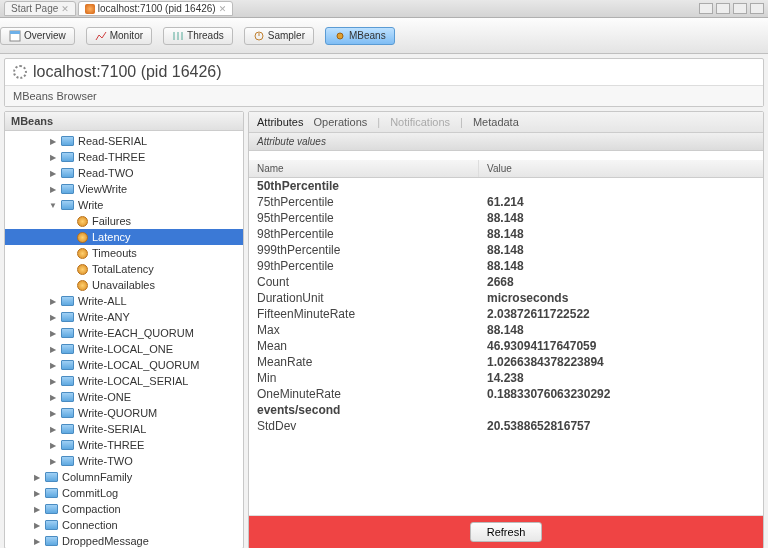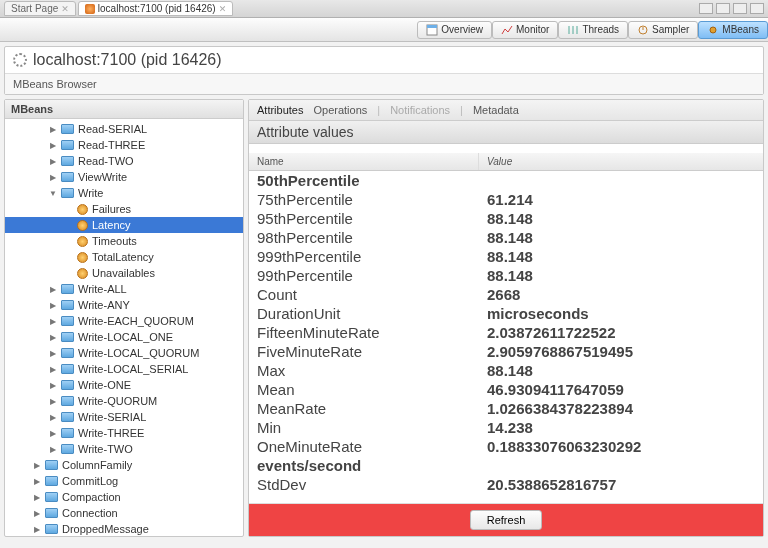--- a/index.html
+++ b/index.html
@@ -35,27 +35,27 @@
   }
   .tab.active { background: #fff; color: #333; }
   .tab .x { color: #aaa; font-size: 9px; }
   .spacer { flex: 1; }
   .winbtn {
     width: 14px; height: 11px;
     border: 1px solid #aaa; background: #eee;
     margin-left: 1px;
   }
   .toolbar {
-    height: 24px;
+    height: 36px;
     background: linear-gradient(#fdfdfd,#e4e4e4);
     border-bottom: 1px solid #bfbfbf;
     display: flex;
-    justify-content: flex-end;
+    justify-content: flex-start;
     align-items: center;
-    gap: 0;
+    gap: 11px;
   }
   .tbtn {
     display: inline-flex;
     align-items: center;
     gap: 3px;
     padding: 2px 8px;
     border: 1px solid #bcbcbc;
     border-radius: 3px;
     background: linear-gradient(#fdfdfd,#e8e8e8);
     font-size: 10px;
@@ -162,35 +162,36 @@
     background: linear-gradient(#f4f4f4,#e6e6e6);
     font-size: 11px;
     color: #555;
   }
   .subtabs .sep { color: #bbb; }
   .subtabs .active { color: #222; font-weight: normal; }
   .gridhdr {
     background: linear-gradient(#f0f0f0,#dcdcdc);
     border-bottom: 1px solid #ccc;
     padding: 3px 8px;
-    font-size: 14px;
+    font-size: 10px;
     color: #444;
+    font-style: italic;
   }
   .colhdr {
     display: flex;
     background: linear-gradient(#f6f6f6,#e6e6e6);
     border-bottom: 1px solid #ccc;
     font-size: 10px;
     color: #555;
     margin-top: 9px;
   }
   .colhdr div:first-child { width: 230px; padding: 3px 8px; border-right:1px solid #ddd; }
-  .colhdr div:last-child { flex:1; padding: 3px 8px; font-style: italic; }
+  .colhdr div:last-child { flex:1; padding: 3px 8px; }
   .rows { flex:1; overflow:auto; }
-  .row { display: flex; font-size: 15px; color:#444; }
+  .row { display: flex; font-size: 12px; color:#444; }
   .row div:first-child { width: 230px; padding: 1px 8px; }
   .row div:last-child { flex:1; padding: 1px 8px; font-weight: bold; }
   .footer {
     border-top: 1px solid #ddd;
     padding: 6px;
     display: flex;
     justify-content: center;
     background: #ef4444;
   }
   .refresh {
@@ -463,24 +464,20 @@
         </div>
         <div class="row">
           <div>DurationUnit</div>
           <div>microseconds</div>
         </div>
         <div class="row">
           <div>FifteenMinuteRate</div>
           <div>2.03872611722522</div>
         </div>
         <div class="row">
-          <div>FiveMinuteRate</div>
-          <div>2.9059768867519495</div>
-        </div>
-        <div class="row">
           <div>Max</div>
           <div>88.148</div>
         </div>
         <div class="row">
           <div>Mean</div>
           <div>46.93094117647059</div>
         </div>
         <div class="row">
           <div>MeanRate</div>
           <div>1.0266384378223894</div>

